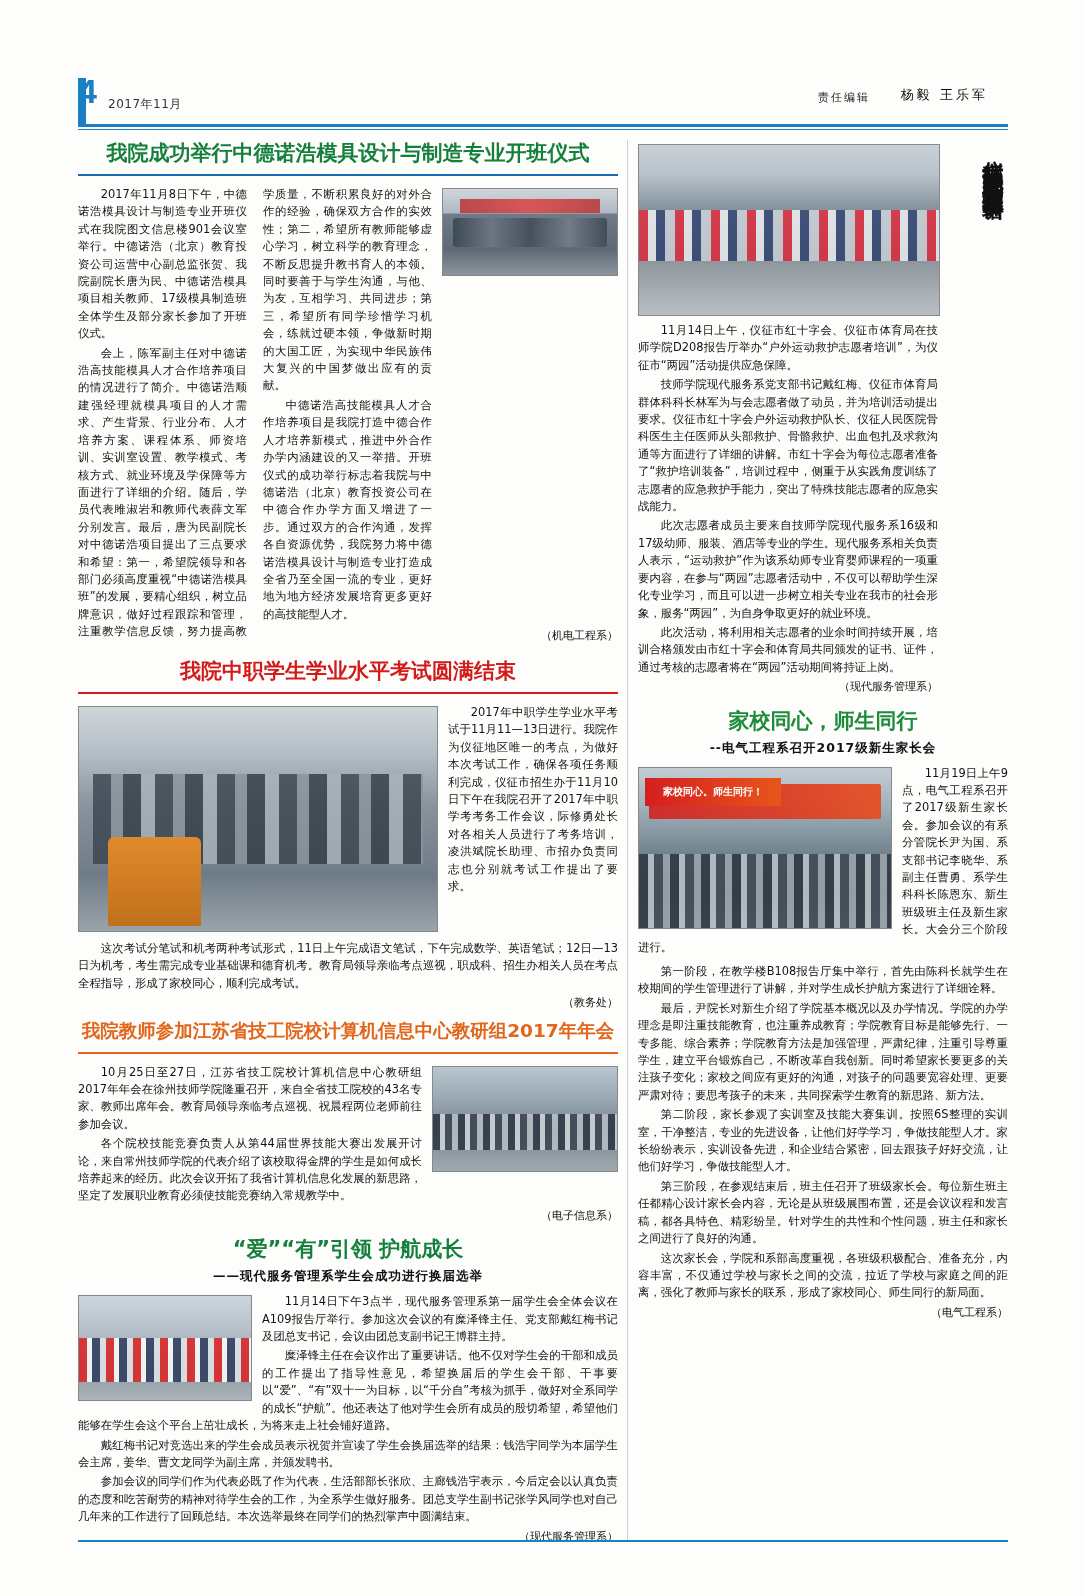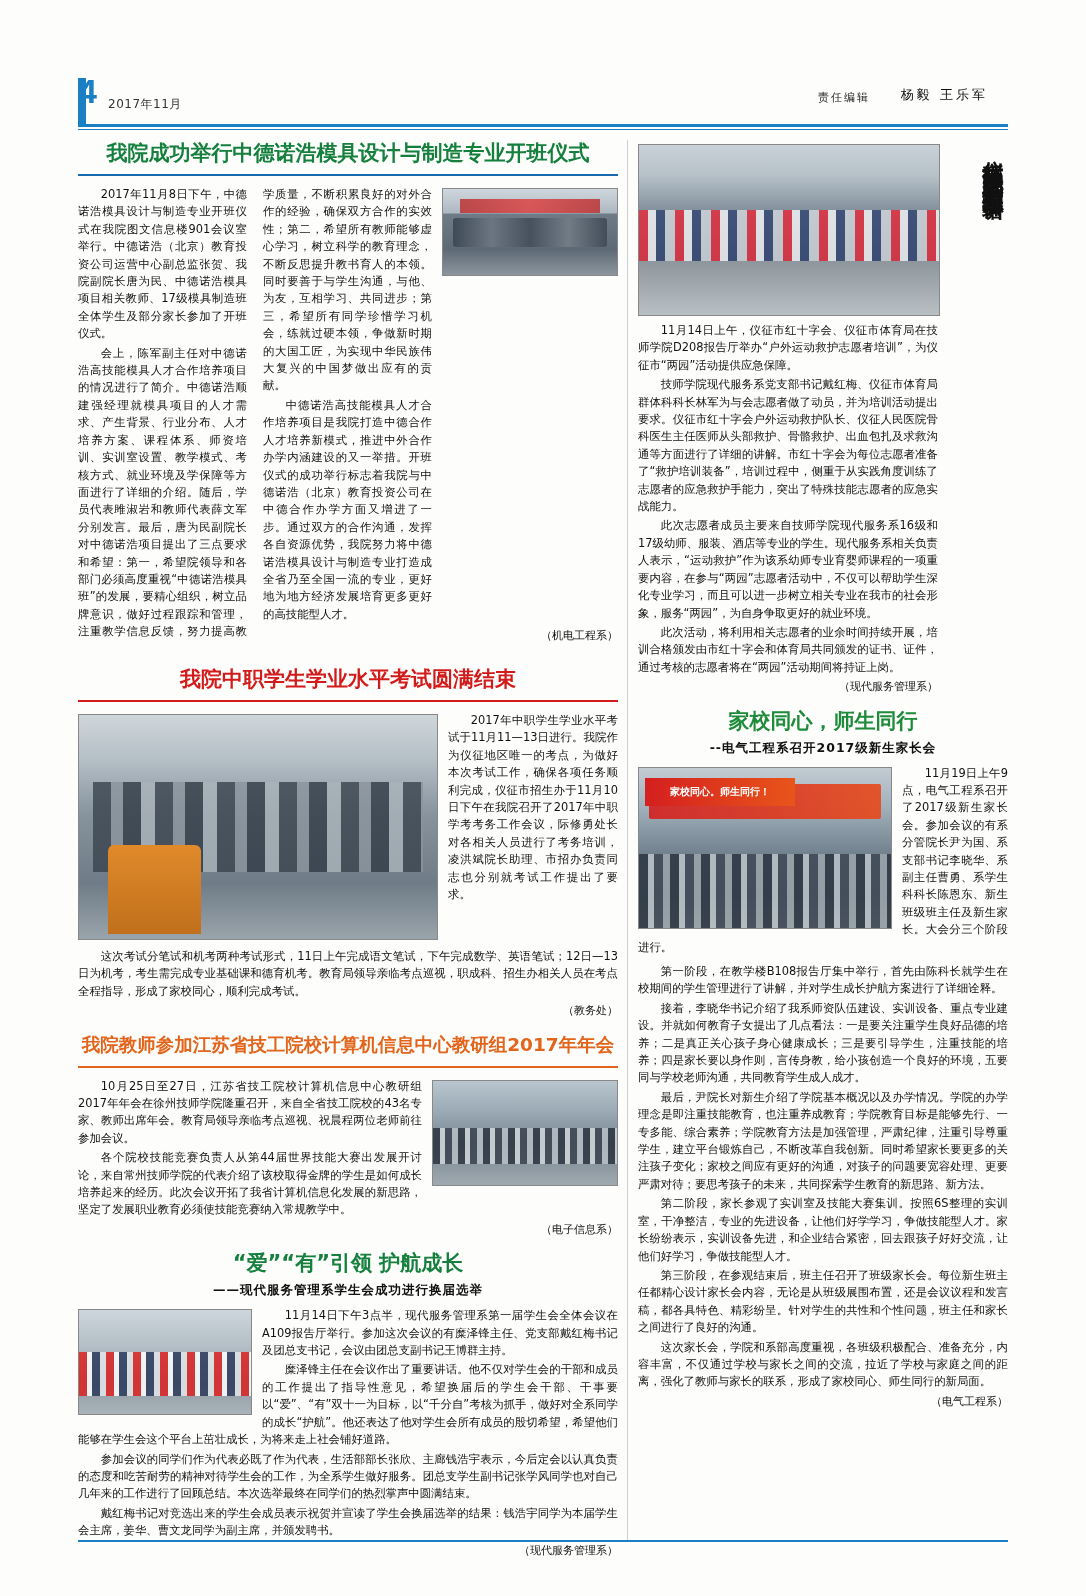--- a/index.html
+++ b/index.html
@@ -190,58 +190,58 @@
         <div class="photo ph-meeting" style="float:right;width:174px;height:86px;margin:2px 0 4px 10px;"></div>
         <div class="body two-col">
           <p>2017年11月8日下午，中德诺浩模具设计与制造专业开班仪式在我院图文信息楼901会议室举行。中德诺浩（北京）教育投资公司运营中心副总监张贺、我院副院长唐为民、中德诺浩模具项目相关教师、17级模具制造班全体学生及部分家长参加了开班仪式。</p>
           <p>会上，陈军副主任对中德诺浩高技能模具人才合作培养项目的情况进行了简介。中德诺浩顺建强经理就模具项目的人才需求、产生背景、行业分布、人才培养方案、课程体系、师资培训、实训室设置、教学模式、考核方式、就业环境及学保障等方面进行了详细的介绍。随后，学员代表雎淑岩和教师代表薛文军分别发言。最后，唐为民副院长对中德诺浩项目提出了三点要求和希望：第一，希望院领导和各部门必须高度重视“中德诺浩模具班”的发展，要精心组织，树立品牌意识，做好过程跟踪和管理，注重教学信息反馈，努力提高教学质量，不断积累良好的对外合作的经验，确保双方合作的实效性；第二，希望所有教师能够虚心学习，树立科学的教育理念，不断反思提升教书育人的本领。同时要善于与学生沟通，与他、为友，互相学习、共同进步；第三，希望所有同学珍惜学习机会，练就过硬本领，争做新时期的大国工匠，为实现中华民族伟大复兴的中国梦做出应有的贡献。</p>
           <p>中德诺浩高技能模具人才合作培养项目是我院打造中德合作人才培养新模式，推进中外合作办学内涵建设的又一举措。开班仪式的成功举行标志着我院与中德诺浩（北京）教育投资公司在中德合作办学方面又增进了一步。通过双方的合作沟通，发挥各自资源优势，我院努力将中德诺浩模具设计与制造专业打造成全省乃至全国一流的专业，更好地为地方经济发展培育更多更好的高技能型人才。</p>
         </div>
       </div>
       <div class="body sig" style="margin-top:-14px;">（机电工程系）</div>
     </div>
 
-    <div style="margin-top:22px;">
+    <div style="margin-top:14px;">
       <h2 class="hl hl-red">我院中职学生学业水平考试圆满结束</h2>
       <div class="hrule red"></div>
       <div class="clearfix">
         <div class="photo ph-lab" style="float:left;width:358px;height:224px;margin:2px 10px 4px 0;"></div>
         <div class="body">
           <p>2017年中职学生学业水平考试于11月11—13日进行。我院作为仪征地区唯一的考点，为做好本次考试工作，确保各项任务顺利完成，仪征市招生办于11月10日下午在我院召开了2017年中职学考考务工作会议，际修勇处长对各相关人员进行了考务培训，凌洪斌院长助理、市招办负责同志也分别就考试工作提出了要求。</p>
         </div>
       </div>
       <div class="body" style="margin-top:4px;">
         <p>这次考试分笔试和机考两种考试形式，11日上午完成语文笔试，下午完成数学、英语笔试；12日—13日为机考，考生需完成专业基础课和德育机考。教育局领导亲临考点巡视，职成科、招生办相关人员在考点全程指导，形成了家校同心，顺利完成考试。</p>
         <div class="sig">（教务处）</div>
       </div>
     </div>
 
-    <div style="margin-top:12px;">
+    <div style="margin-top:6px;">
       <h2 class="hl hl-orange" style="font-size:18.5px;">我院教师参加江苏省技工院校计算机信息中心教研组2017年年会</h2>
       <div class="hrule orange"></div>
       <div class="clearfix">
         <div class="photo ph-group" style="float:right;width:184px;height:104px;margin:2px 0 4px 10px;"></div>
         <div class="body">
           <p>10月25日至27日，江苏省技工院校计算机信息中心教研组2017年年会在徐州技师学院隆重召开，来自全省技工院校的43名专家、教师出席年会。教育局领导亲临考点巡视、祝晨程两位老师前往参加会议。</p>
           <p>各个院校技能竞赛负责人从第44届世界技能大赛出发展开讨论，来自常州技师学院的代表介绍了该校取得金牌的学生是如何成长培养起来的经历。此次会议开拓了我省计算机信息化发展的新思路，坚定了发展职业教育必须使技能竞赛纳入常规教学中。</p>
         </div>
       </div>
       <div class="body sig">（电子信息系）</div>
     </div>
 
     <div style="margin-top:12px;">
       <h2 class="hl hl-blue">“爱”“有”引领 护航成长</h2>
       <div class="hl-sub">——现代服务管理系学生会成功进行换届选举</div>
       <div class="clearfix">
         <div class="photo ph-line" style="float:left;width:172px;height:104px;margin:2px 10px 4px 0;"></div>
         <div class="body">
           <p>11月14日下午3点半，现代服务管理系第一届学生会全体会议在A109报告厅举行。参加这次会议的有糜泽锋主任、党支部戴红梅书记及团总支书记，会议由团总支副书记王博群主持。</p>
           <p>糜泽锋主任在会议作出了重要讲话。他不仅对学生会的干部和成员的工作提出了指导性意见，希望换届后的学生会干部、干事要以“爱”、“有”双十一为目标，以“千分自”考核为抓手，做好对全系同学的成长“护航”。他还表达了他对学生会所有成员的殷切希望，希望他们能够在学生会这个平台上茁壮成长，为将来走上社会铺好道路。</p>
+          <p>戴红梅书记对竞选出来的学生会成员表示祝贺并宣读了学生会换届选举的结果：钱浩宇同学为本届学生会主席，姜华、曹文龙同学为副主席，并颁发聘书。</p>
           <p>参加会议的同学们作为代表必既了作为代表，生活部部长张欣、主廊钱浩宇表示，今后定会以认真负责的态度和吃苦耐劳的精神对待学生会的工作，为全系学生做好服务。团总支学生副书记张学风同学也对自己几年来的工作进行了回顾总结。本次选举最终在同学们的热烈掌声中圆满结束。</p>
-          <p>戴红梅书记对竞选出来的学生会成员表示祝贺并宣读了学生会换届选举的结果：钱浩宇同学为本届学生会主席，姜华、曹文龙同学为副主席，并颁发聘书。</p>
           <p></p>
           <div class="sig">（现代服务管理系）</div>
         </div>
       </div>
     </div>
 
   </div>
 
   <div class="col-right">
 
@@ -257,31 +257,30 @@
           <div class="sig">（现代服务管理系）</div>
         </div>
       </div>
     </div>
 
     <div style="margin-top:12px;">
       <h2 class="hl hl-green">家校同心，师生同行</h2>
       <div class="hl-sub">--电气工程系召开2017级新生家长会</div>
       <div class="clearfix">
         <div class="photo ph-hall" style="float:left;width:252px;height:160px;margin:2px 10px 4px 0;">
-          <div style="position:absolute;left:6px;top:10px;width:150px;height:28px;
+          <div style="position:absolute;left:6px;top:10px;width:136px;height:28px;
                       background:linear-gradient(90deg,#d41f1f,#e8551a);color:#fff;font-size:10px;
                       display:flex;align-items:center;justify-content:center;font-weight:bold;z-index:3;">家校同心。师生同行！</div>
         </div>
         <div class="body">
           <p>11月19日上午9点，电气工程系召开了2017级新生家长会。参加会议的有系分管院长尹为国、系支部书记李晓华、系副主任曹勇、系学生科科长陈恩东、新生班级班主任及新生家长。大会分三个阶段进行。</p>
         </div>
       </div>
       <div class="body" style="margin-top:5px;">
         <p>第一阶段，在教学楼B108报告厅集中举行，首先由陈科长就学生在校期间的学生管理进行了讲解，并对学生成长护航方案进行了详细诠释。</p>
-        <p>接着，李晓华书记介绍了我系师资队伍建设、实训设备、重点专业建设。并就如何教育子女提出了几点看法：一是要关注重学生良好品德的培养；二是真正关心孩子身心健康成长；三是要引导学生，注重技能的培养；四是家长要以身作则，言传身教，给小孩创造一个良好的环境，五要同与学校老师沟通，共同教育学生成人成才。</p>
         <p>最后，尹院长对新生介绍了学院基本概况以及办学情况。学院的办学理念是即注重技能教育，也注重养成教育；学院教育目标是能够先行、一专多能、综合素养；学院教育方法是加强管理，严肃纪律，注重引导尊重学生，建立平台锻炼自己，不断改革自我创新。同时希望家长要更多的关注孩子变化；家校之间应有更好的沟通，对孩子的问题要宽容处理、更要严肃对待；要思考孩子的未来，共同探索学生教育的新思路、新方法。</p>
         <p>第二阶段，家长参观了实训室及技能大赛集训。按照6S整理的实训室，干净整洁，专业的先进设备，让他们好学学习，争做技能型人才。家长纷纷表示，实训设备先进，和企业结合紧密，回去跟孩子好好交流，让他们好学习，争做技能型人才。</p>
         <p>第三阶段，在参观结束后，班主任召开了班级家长会。每位新生班主任都精心设计家长会内容，无论是从班级展围布置，还是会议议程和发言稿，都各具特色、精彩纷呈。针对学生的共性和个性问题，班主任和家长之间进行了良好的沟通。</p>
         <p>这次家长会，学院和系部高度重视，各班级积极配合、准备充分，内容丰富，不仅通过学校与家长之间的交流，拉近了学校与家庭之间的距离，强化了教师与家长的联系，形成了家校同心、师生同行的新局面。</p>
         <div class="sig">（电气工程系）</div>
       </div>
     </div>
 
   </div>
 

